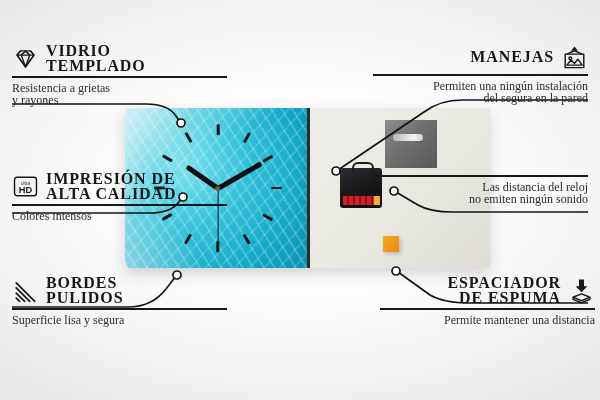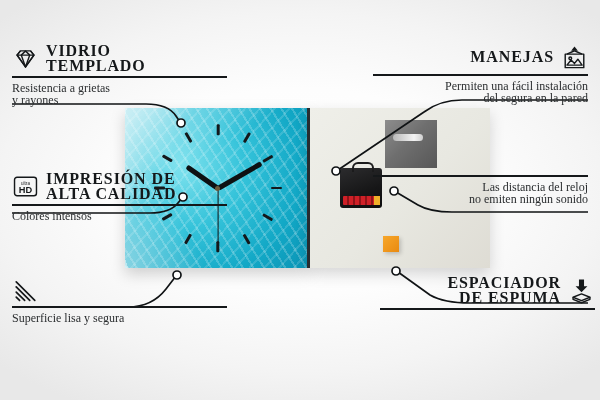--- a/index.html
+++ b/index.html
@@ -178,20 +178,24 @@
       <span class="ico">
         <svg viewBox="0 0 32 32">
             <g stroke="currentColor" stroke-width="2" stroke-linecap="round">
         <path d="M5 7 L27 29"></path>
               <path d="M5 13 L21 29"></path>
               <path d="M5 19 L15 29"></path>
               <path d="M5 25 L9 29"></path>
             </g>
           </svg>
       </span>
+      <div>
+        <div class="ctitle">BORDES</div>
+        <div class="ctitle">PULIDOS</div>
+      </div>
     </div>
     <div class="rule"></div>
     <div class="cdesc">Superficie lisa y segura</div>
   </div>
 
   <div class="callout right" style="left:373px;top:44px;">
     <div class="chead">
       <div>
         <div class="ctitle">MANEJAS</div>
       </div>
@@ -202,21 +206,21 @@
           <path d="M16 8 L7 12"></path>
               <path d="M16 8 L25 12"></path>
           <rect x="5" y="12" width="22" height="16"></rect>
           <path d="M7 25 l5-6 4 4 4-5 5 7z"></path>
           <circle cx="11" cy="17" r="1.6"></circle>
         </g>
           </svg>
       </span>
     </div>
     <div class="rule"></div>
-    <div class="cdesc">Permiten una fácil instalación</div>
+    <div class="cdesc">Permiten una ningún instalación</div>
     <div class="cdesc">del segura en la pared</div>
   </div>
 
   <div class="callout right" style="left:373px;top:172px;">
     <div class="rule"></div>
     <div class="cdesc">Las distancia del reloj</div>
     <div class="cdesc">no emiten ningún sonido</div>
   </div>
 
   <div class="callout right" style="left:380px;top:276px;">
@@ -229,15 +233,16 @@
         <svg viewBox="0 0 32 32">
             <g fill="none" stroke="currentColor" stroke-width="1.7" stroke-linejoin="round">
           <path d="M13 3 h6 v8 h4 l-7 7 -7-7 h4 z" fill="currentColor" stroke="none"></path>
           <path d="M16 20 l10 4 -10 4 -10-4z"></path>
           <path d="M6 24 v2.5 l10 4 10-4 V24"></path>
         </g>
           </svg>
       </span>
     </div>
     <div class="rule"></div>
+    <div class="cdesc">Permite mantener una distancia</div>
   </div>
 
 </div>
 
 </body></html>

